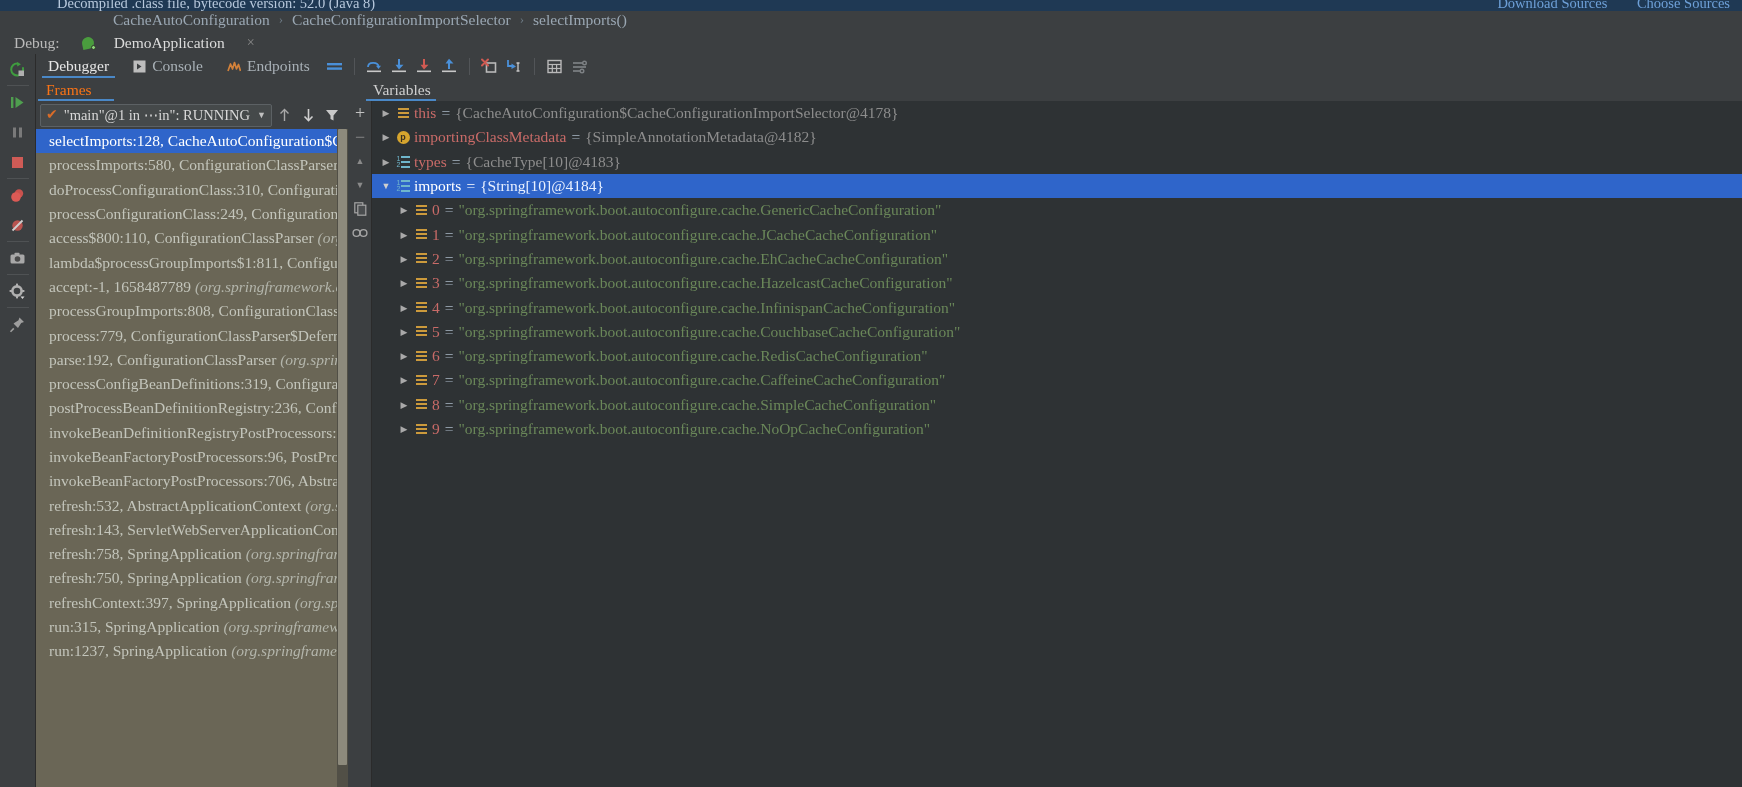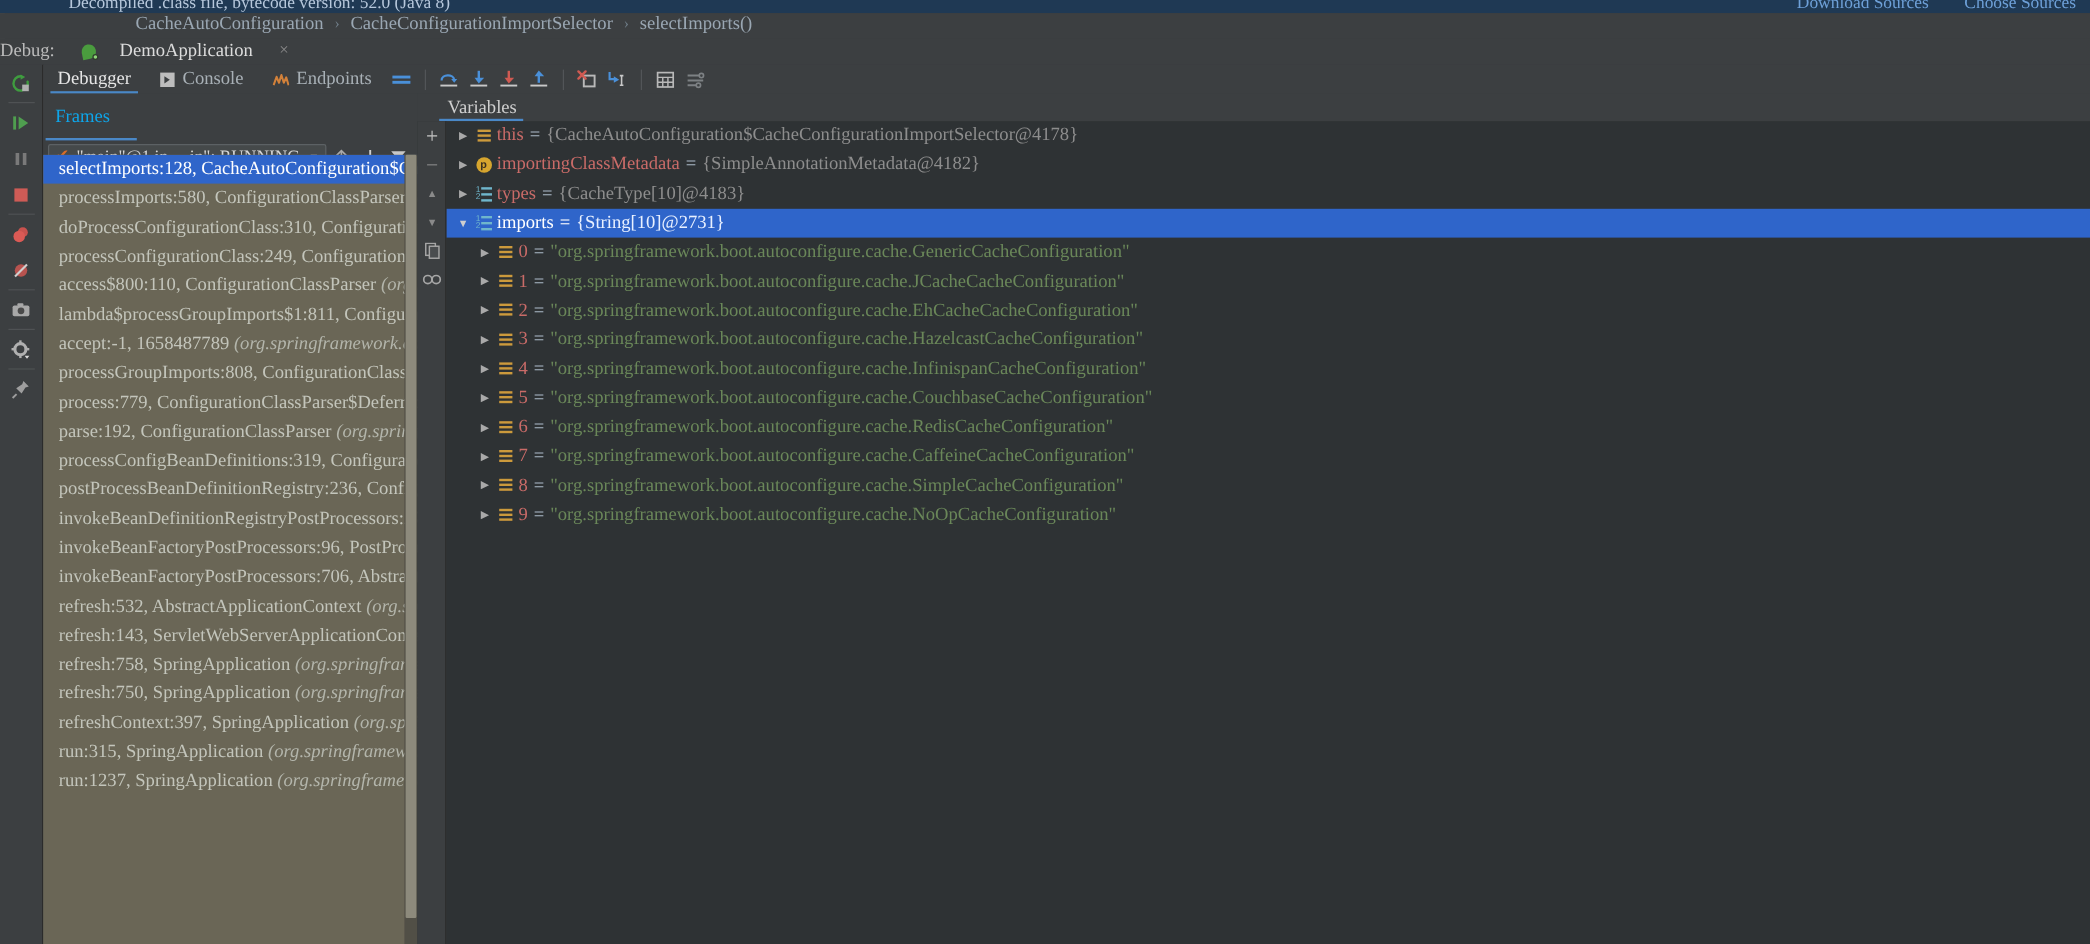--- a/index.html
+++ b/index.html
@@ -37,21 +37,21 @@
   .bc-edge {
     position: absolute; left: 0; top: 11px; width: 4px; height: 21px;
     background: #4e5254;
   }
 
   
   .debug-header {
     position: absolute; left: 0; top: 32px; width: 1742px; height: 22px;
     background: #3c3f41; display: flex; align-items: center;
   }
-  .debug-label { font-size: 15.5px; color: #bbbbbb; }
+  .debug-label { margin-left: 14px; font-size: 15.5px; color: #bbbbbb; }
   .run-tab {
     margin-left: 22px; display: flex; align-items: center; gap: 18px;
   }
   .run-tab-name { font-size: 15.5px; color: #dcdcdc; }
   .run-tab-close { font-size: 14px; color: #8b8b8b; margin-left: 4px; }
   .spring-ico { width: 14px; height: 14px; position: relative; display: inline-block; }
   .spring-ico .leaf {
     position: absolute; left: 0; top: 1px; width: 12px; height: 12px;
     border-radius: 50% 50% 50% 0; background: #4a9c3e; transform: rotate(-12deg);
   }
@@ -90,22 +90,22 @@
   .tb-btn {
     width: 25px; height: 24px; display: flex; align-items: center; justify-content: center;
   }
 
   
   .frames-panel {
     position: absolute; left: 36px; top: 78px; width: 312px; height: 709px;
     background: #3c3f41;
   }
   .frames-tab {
-    height: 39px; display: flex; align-items: center; padding-left: 10px;
-    font-size: 15.5px; color: #0ea5e9; position: relative; width: 78px;
+    height: 23px; display: flex; align-items: center; padding-left: 10px;
+    font-size: 15.5px; color: #f97316; position: relative; width: 78px;
   }
   .frames-tab::after {
     content: ""; position: absolute; left: 2px; right: 0; bottom: 0;
     height: 2px; background: #4a88c7;
   }
   .thread-row {
     display: flex; align-items: center; height: 28px; padding: 0 4px; gap: 0;
   }
   .thread-combo {
     flex: 1 1 auto; height: 23px; background: #45494a; border: 1px solid #5c6164;
@@ -587,21 +587,21 @@
             <span class="vicon">
               <span class="ico-array">
                 <u>1<br>2</u>
                 <i></i>
                 <i></i>
                 <i></i>
               </span>
             </span>
             <span class="vname">imports</span>
             <span class="veq">=</span>
-            <span class="vval">{String[10]@2731}</span>
+            <span class="vval">{String[10]@4184}</span>
           </div>
           <div class="var-row" style="padding-left: 24px;">
             <span class="arrow">▶</span>
             <span class="vicon">
               <span class="ico-field">
                 <i></i>
                 <i></i>
                 <i></i>
               </span>
             </span>

